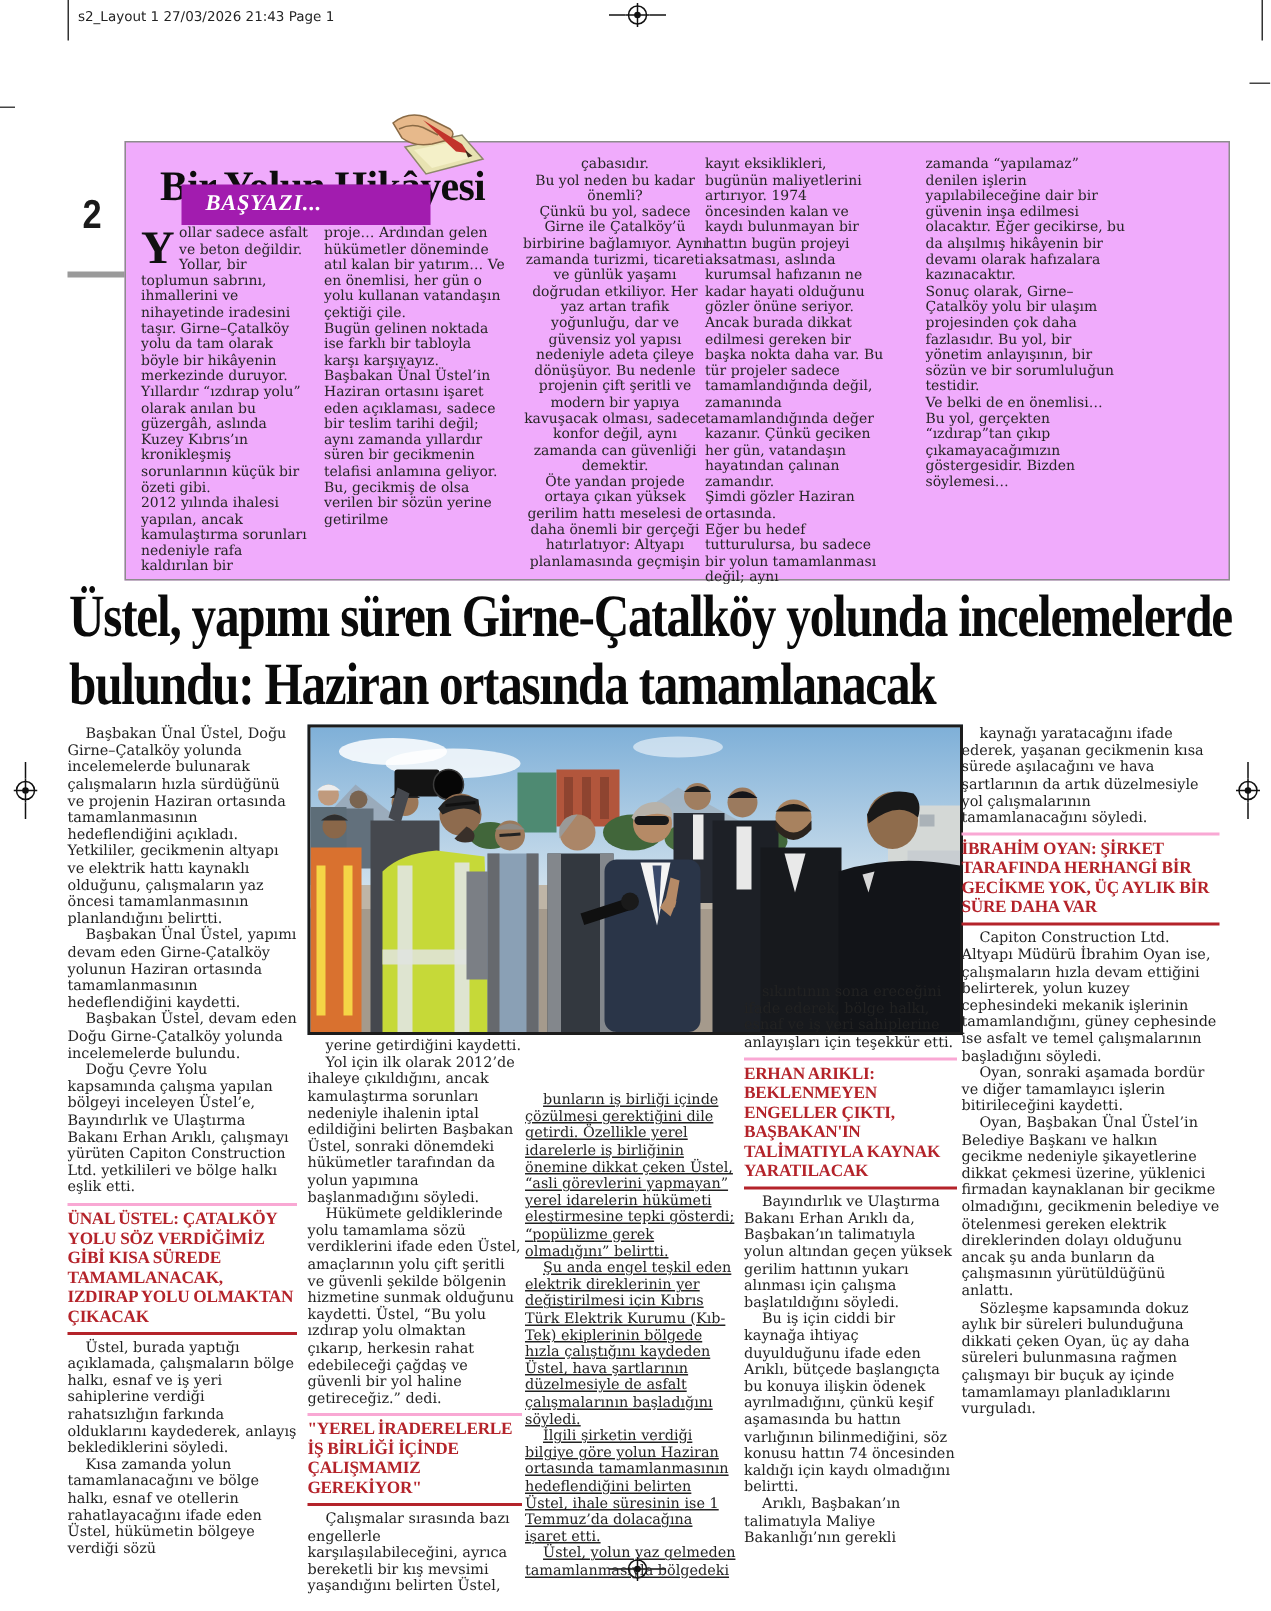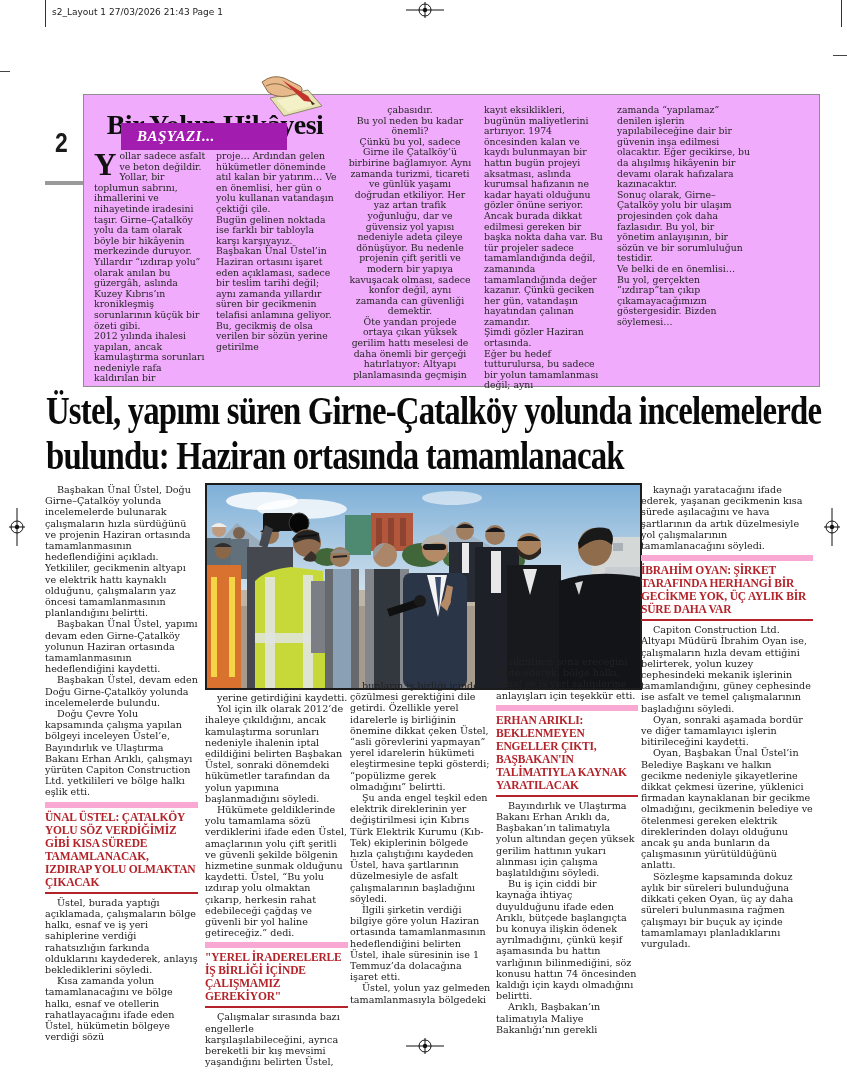--- a/index.html
+++ b/index.html
@@ -31,37 +31,37 @@
               color:#fff;z-index:3;font:bold italic 15px "Liberation Serif",serif;
               line-height:27px;padding-left:16px;letter-spacing:.5px;margin-top:44px;}
   .kicker-icon{position:absolute;left:252px;top:72px;z-index:4;}
   .edit-title{position:absolute;left:0;top:14px;width:262px;margin:0;text-align:center;
               font:bold 28px "Liberation Serif",serif;letter-spacing:-.5px;color:#0d0d0d;}
   .ecol{position:absolute;font-size:9.3px;line-height:10.6px;color:#262626;}
   .ecol .para{margin:0;text-indent:0;}
   .ecol1{left:10px;top:56px;width:114px;}
   .ecol2{left:132px;top:56px;width:122px;}
   .ecol3{left:264px;top:10px;width:124px;text-align:center;}
-  .ecol4{left:400px;top:10px;width:124px;}
+  .ecol4{left:386px;top:10px;width:124px;}
   .ecol5{left:533px;top:10px;width:138px;}
   .dropcap{float:left;font:bold 31px/26px "Liberation Serif",serif;padding:1px 3px 0 0;color:#111;}
   
   .headline{position:absolute;left:46px;top:388px;margin:0;width:960px;
             font:bold 40px/45px "Liberation Serif",serif;letter-spacing:-1px;color:#0a0a0a;
             transform:scaleX(.82);transform-origin:0 0;white-space:nowrap;}
   
   .acol{position:absolute;font-size:9.6px;line-height:11.2px;color:#222;}
   .acol .para{margin:0;text-indent:12px;}
   .col-a{left:45px;top:484px;width:153px;}
   .col-b{left:205px;top:692px;width:143px;}
-  .col-c{left:350px;top:680px;width:142px;}
+  .col-c{left:350px;top:728px;width:142px;text-decoration:underline;}
   .col-d{left:496px;top:656px;width:142px;}
   .col-e{left:641px;top:484px;width:172px;}
   .subhead{font:bold 11.5px/13px "Liberation Serif",serif;color:#b4232a;
-           border-top:6px solid #f9a8d4;border-bottom:2px solid #b4232a;
+           border-top:2px solid #f9a8d4;border-bottom:2px solid #b4232a;
            padding:3px 0 3px 0;margin:4px 0 3px 0;letter-spacing:-.2px;}
   
   .photo{position:absolute;left:205px;top:483px;width:433px;height:203px;border:2px solid #1c1c1c;
          background:#9fb6c9;}
 </style>
 </head>
 <body>
 
 <div class="page">
 

